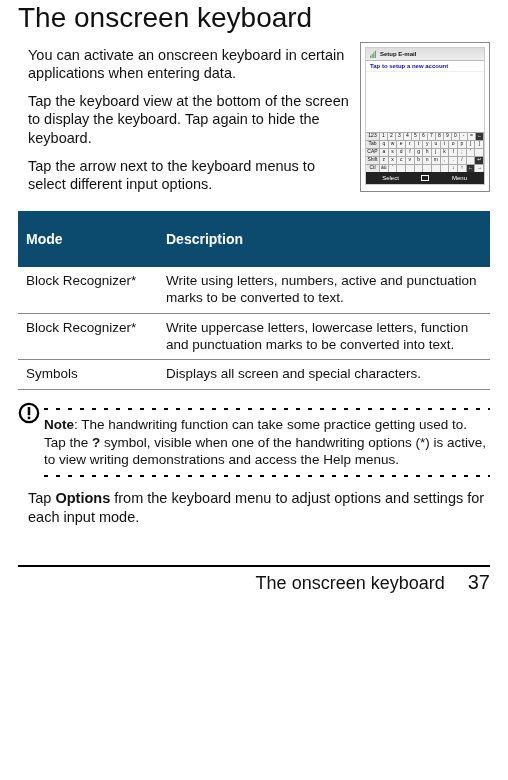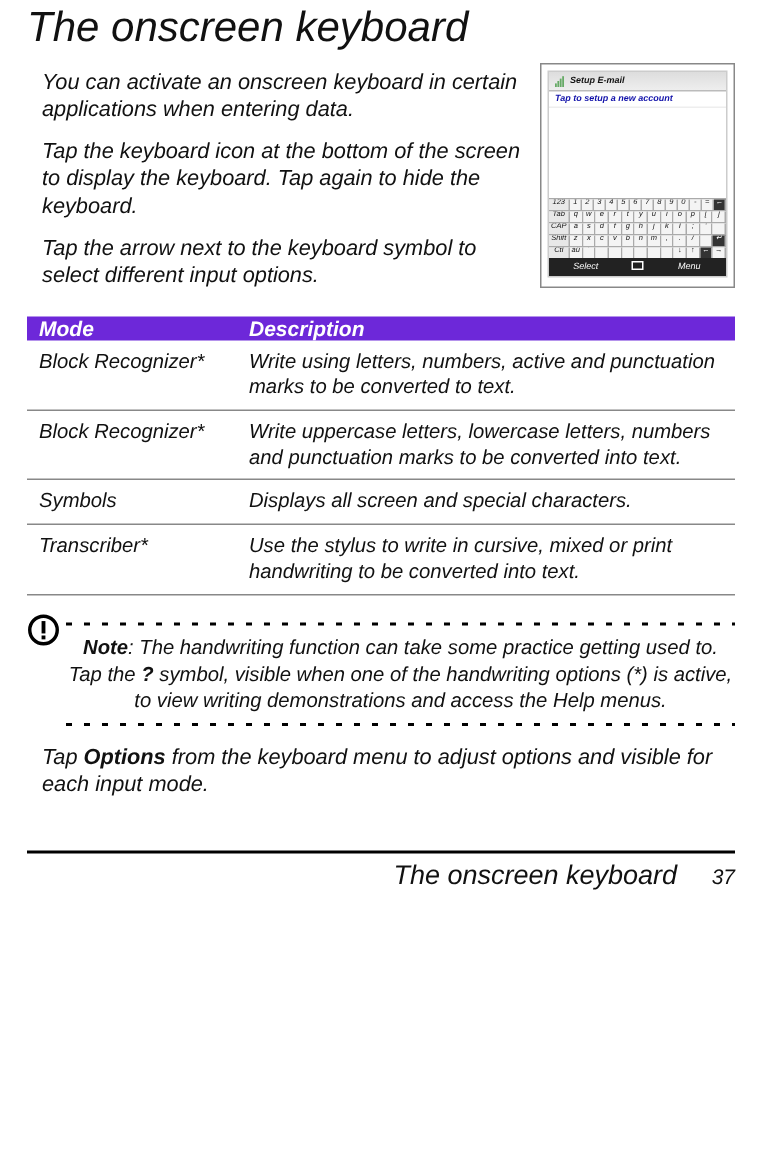--- a/index.html
+++ b/index.html
@@ -10,21 +10,20 @@
     height: 780px;
     font-family: "Segoe UI", Tahoma, Arial, sans-serif;
     color: #111;
     background: #fff;
   }
   .page {
     padding: 0 18px 0 18px;
     width: 508px;
     height: 612px;
     position: relative;
-    font-style: italic;
   }
   h1 {
     font-size: 28px;
     font-weight: 400;
     margin: 0 0 8px 0;
     padding-top: 2px;
     letter-spacing: 0px;
   }
   .intro-block {
     display: flex;
@@ -111,24 +110,24 @@
   .phone-soft .mid{flex:0 0 20px;}
   .phone-soft .mid .kbicon{display:inline-block;width:8px;height:6px;border:1px solid #fff;}
 
   table.modes {
     width: 100%;
     border-collapse: collapse;
     margin-top: 8px;
     font-size: 13.5px;
   }
   table.modes thead th {
-    background: #6d28d9;
+    background: #0c4a6e;
     color: #fff;
     text-align: left;
-    padding: 0 8px;
+    padding: 20px 8px;
     font-weight: bold;
     font-size: 14px;
   }
   table.modes thead th:first-child { width: 140px; }
   table.modes tbody td {
     padding: 6px 8px;
     border-bottom: 1px solid #888;
     vertical-align: top;
     line-height: 1.25;
   }
@@ -141,21 +140,20 @@
   }
   .note-icon {
     flex: 0 0 24px;
     height: 24px;
   }
   .note-icon svg { width: 22px; height: 22px; }
   .note-content {
     flex: 1;
     font-size: 13.5px;
     line-height: 1.3;
-    text-align: center;
   }
   .dashed-line {
     height: 2px;
     background-image: repeating-linear-gradient(to right, #000 0 4px, transparent 4px 12px);
     margin: 0 0 4px 0;
   }
   .note-content .dashed-line { margin: 6px 0 6px 0; }
   .note-label { font-weight: bold; }
   .qmark { font-weight: bold; }
   .options-label { font-weight: bold; margin-top: 24px; }
@@ -171,34 +169,34 @@
     left: 18px;
     right: 18px;
     border-top: 2px solid #000;
     text-align: right;
     padding-top: 4px;
     font-size: 18px;
   }
   .footer .pn {
     display: inline-block;
     margin-left: 18px;
-    font-size: 14px;
+    font-size: 20px;
   }
 </style>
 </head>
 <body>
 <div class="page">
 
 <h1>The onscreen keyboard</h1>
 
 <div class="intro-block">
   <div class="intro-text">
     <p>You can activate an onscreen keyboard in certain applications when entering data.</p>
-    <p>Tap the keyboard icon at the bottom of the screen to display the keyboard. Tap again to hide the keyboard.</p>
-    <p>Tap the arrow next to the keyboard symbol to select different input options.</p>
+    <p>Tap the keyboard view at the bottom of the screen to display the keyboard. Tap again to hide the keyboard.</p>
+    <p>Tap the arrow next to the keyboard menus to select different input options.</p>
   </div>
 
   <div class="phone-thumb">
     <div class="phone-inner">
       <div class="phone-title">
         <span class="sig">
           <svg viewBox="0 0 10 10">
                 <rect x="0" y="7" width="1.5" height="3" fill="#6a6"></rect>
                 <rect x="2" y="5" width="1.5" height="5" fill="#6a6"></rect>
                 <rect x="4" y="3" width="1.5" height="7" fill="#6a6"></rect>
@@ -303,50 +301,46 @@
       <th>Description</th>
     </tr>
   </thead>
   <tbody id="modes-body">
         <tr>
           <td class="mode-name">Block Recognizer*</td>
           <td>Write using letters, numbers, active and punc­tuation marks to be converted to text.</td>
         </tr>
         <tr>
           <td class="mode-name">Block Recognizer*</td>
-          <td>Write uppercase letters, lowercase letters, numbers and punctuation marks to be converted into text.</td>
+          <td>Write uppercase letters, lowercase letters, function and punctuation marks to be converted into text.</td>
         </tr>
         <tr>
           <td class="mode-name">Symbols</td>
           <td>Displays all screen and special characters.</td>
-        </tr>
-        <tr>
-          <td class="mode-name">Transcriber*</td>
-          <td>Use the stylus to write in cursive, mixed or print handwriting to be converted into text.</td>
         </tr>
       </tbody>
 </table>
 
 <div class="note-block">
   <div class="note-icon">
     <svg viewBox="0 0 24 24">
           <circle cx="12" cy="12" r="10" fill="none" stroke="#000" stroke-width="2.5"></circle>
           <rect x="10.6" y="5.5" width="2.8" height="9" fill="#000"></rect>
           <rect x="10.6" y="16" width="2.8" height="2.8" fill="#000"></rect>
         </svg>
   </div>
   <div class="note-content">
     <div class="dashed-line"></div>
     <span class="note-label">Note</span><span>: The handwriting function can take some practice getting used to. Tap the </span><span class="qmark">?</span><span> symbol, visible when one of the handwriting options (*) is active, to view writing demonstrations and access the Help menus.</span>
     <div class="dashed-line"></div>
   </div>
 </div>
 
 <p class="after-note">
-  <span>Tap </span><span class="options-label">Options</span><span> from the keyboard menu to adjust options and visible for each input mode.</span>
+  <span>Tap </span><span class="options-label">Options</span><span> from the keyboard menu to adjust options and settings for each input mode.</span>
 </p>
 
 <div class="footer">
   <span>The onscreen keyboard</span>
   <span class="pn">37</span>
 </div>
 
 </div>
 
 </body></html>

